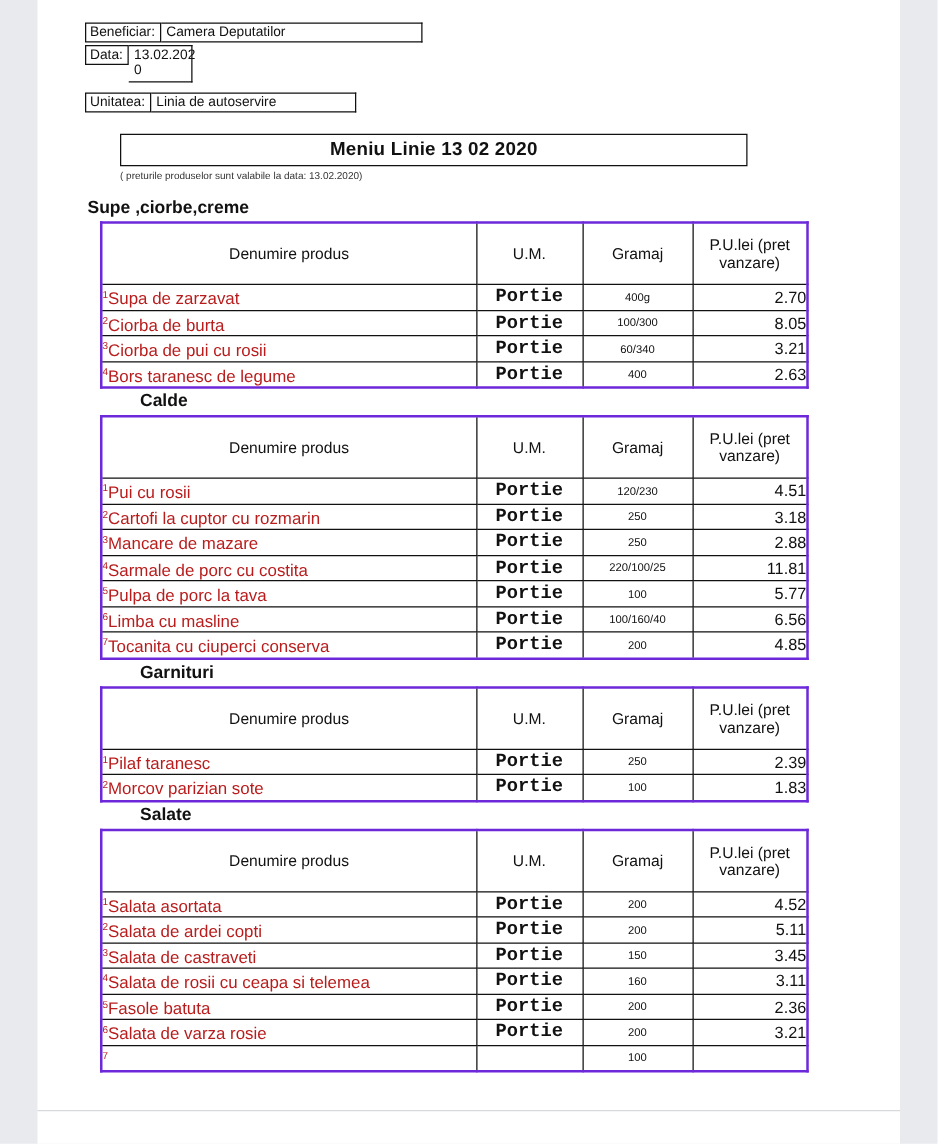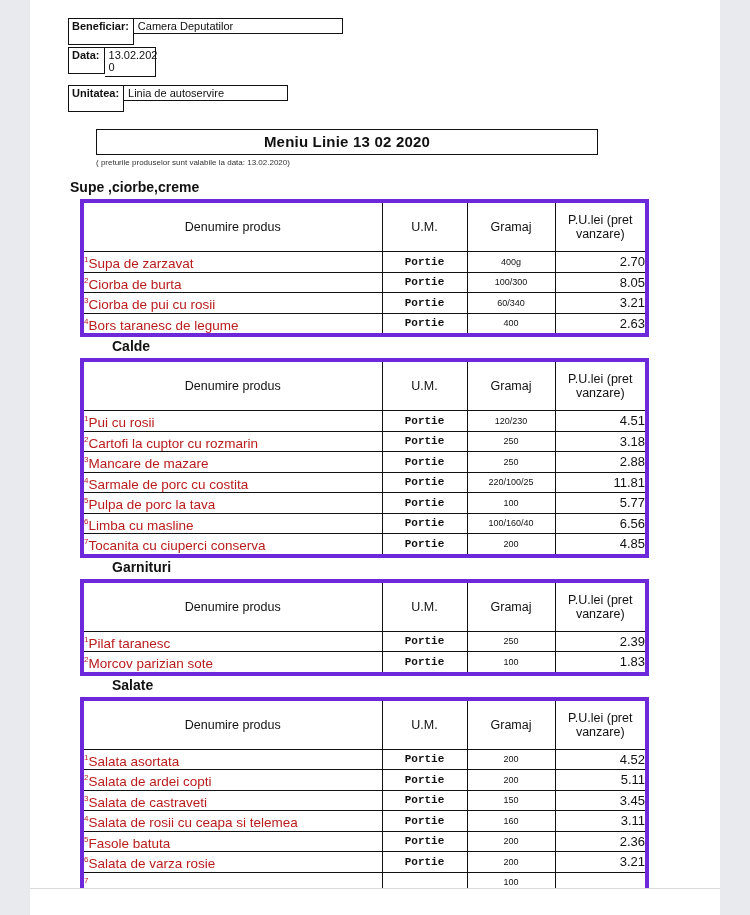--- a/index.html
+++ b/index.html
@@ -35,24 +35,24 @@
   }
 
   
   .hdr-row {
     display: flex;
     align-items: flex-start;
     margin-bottom: 2px;
   }
   .hdr-label {
     font-size: 11px;
-    font-weight: bold;
+    font-weight: normal;
     color: #111;
     border: 1px solid #111;
-    padding: 1px 4px 12px 3px;
+    padding: 1px 4px 1px 3px;
     line-height: 12px;
     white-space: nowrap;
   }
   .hdr-value {
     font-size: 11px;
     color: #111;
     border: 1px solid #111;
     border-left: none;
     padding: 1px 4px;
     line-height: 12px;
@@ -94,21 +94,21 @@
     margin: 12px 0 4px 2px;
   }
   .section-title.tight { margin-top: 1px; margin-left: 44px; }
 
   
   table.menu {
     border-collapse: collapse;
     width: 565px;
     margin-left: 12px;
     table-layout: fixed;
-    border: 4px solid #6d28d9;
+    border: 2px solid #6d28d9;
   }
   table.menu th, table.menu td {
     border: 1px solid #111;
     padding: 0;
   }
   table.menu thead th {
     font-weight: normal;
     font-size: 12.5px;
     color: #111;
     height: 48px;
@@ -130,21 +130,21 @@
     line-height: 16px;
     white-space: nowrap;
   }
   td.c-name sup {
     font-size: 8px;
     vertical-align: super;
     margin-right: 0px;
   }
   td.c-um {
     font-family: "Liberation Mono", monospace;
-    font-size: 11px;
+    font-size: 15px;
     font-weight: bold;
     text-align: center;
     color: #111;
   }
   td.c-gr {
     font-size: 9px;
     text-align: center;
     color: #111;
   }
   td.c-pu {

